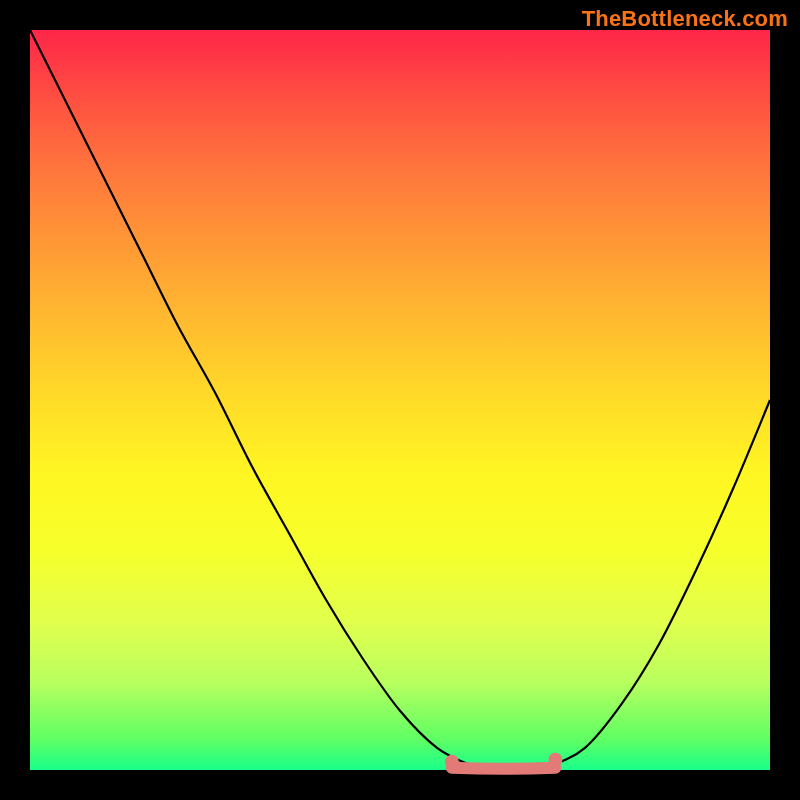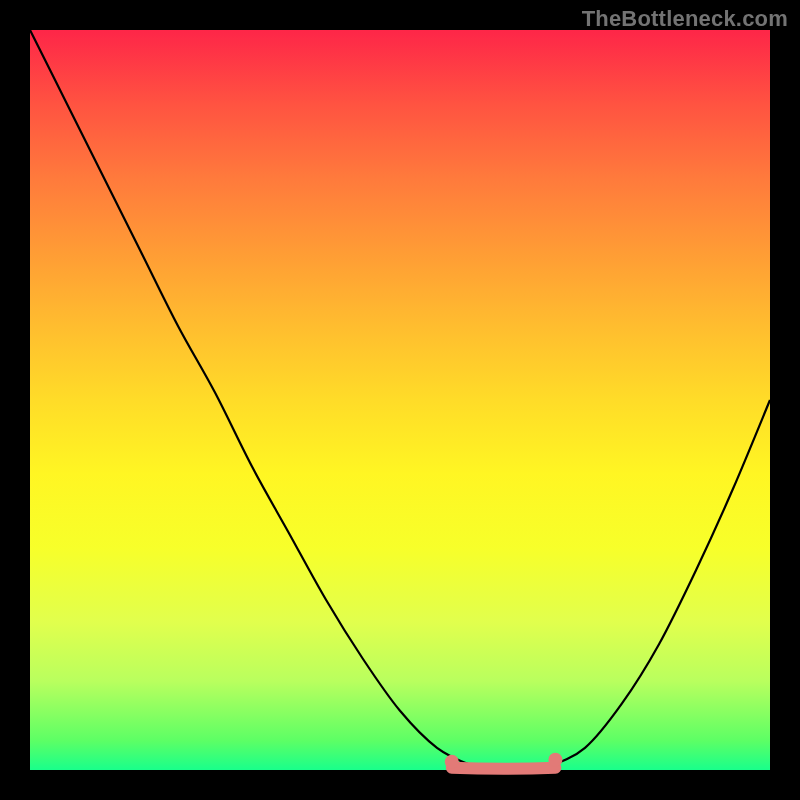--- a/index.html
+++ b/index.html
@@ -29,21 +29,21 @@
       #e1ff4d 80%,
       #b9ff5e 88%,
       #5dff65 96%,
       #19ff8b 100%
     );
   }
   .watermark {
     position: absolute;
     top: 6px;
     right: 12px;
-    color: #737373;
+    color: #f97316;
     font-size: 22px;
     font-weight: 600;
     letter-spacing: 0.2px;
   }
   svg.curve {
     position: absolute;
     left: 30px;
     top: 30px;
     width: 740px;
     height: 740px;

